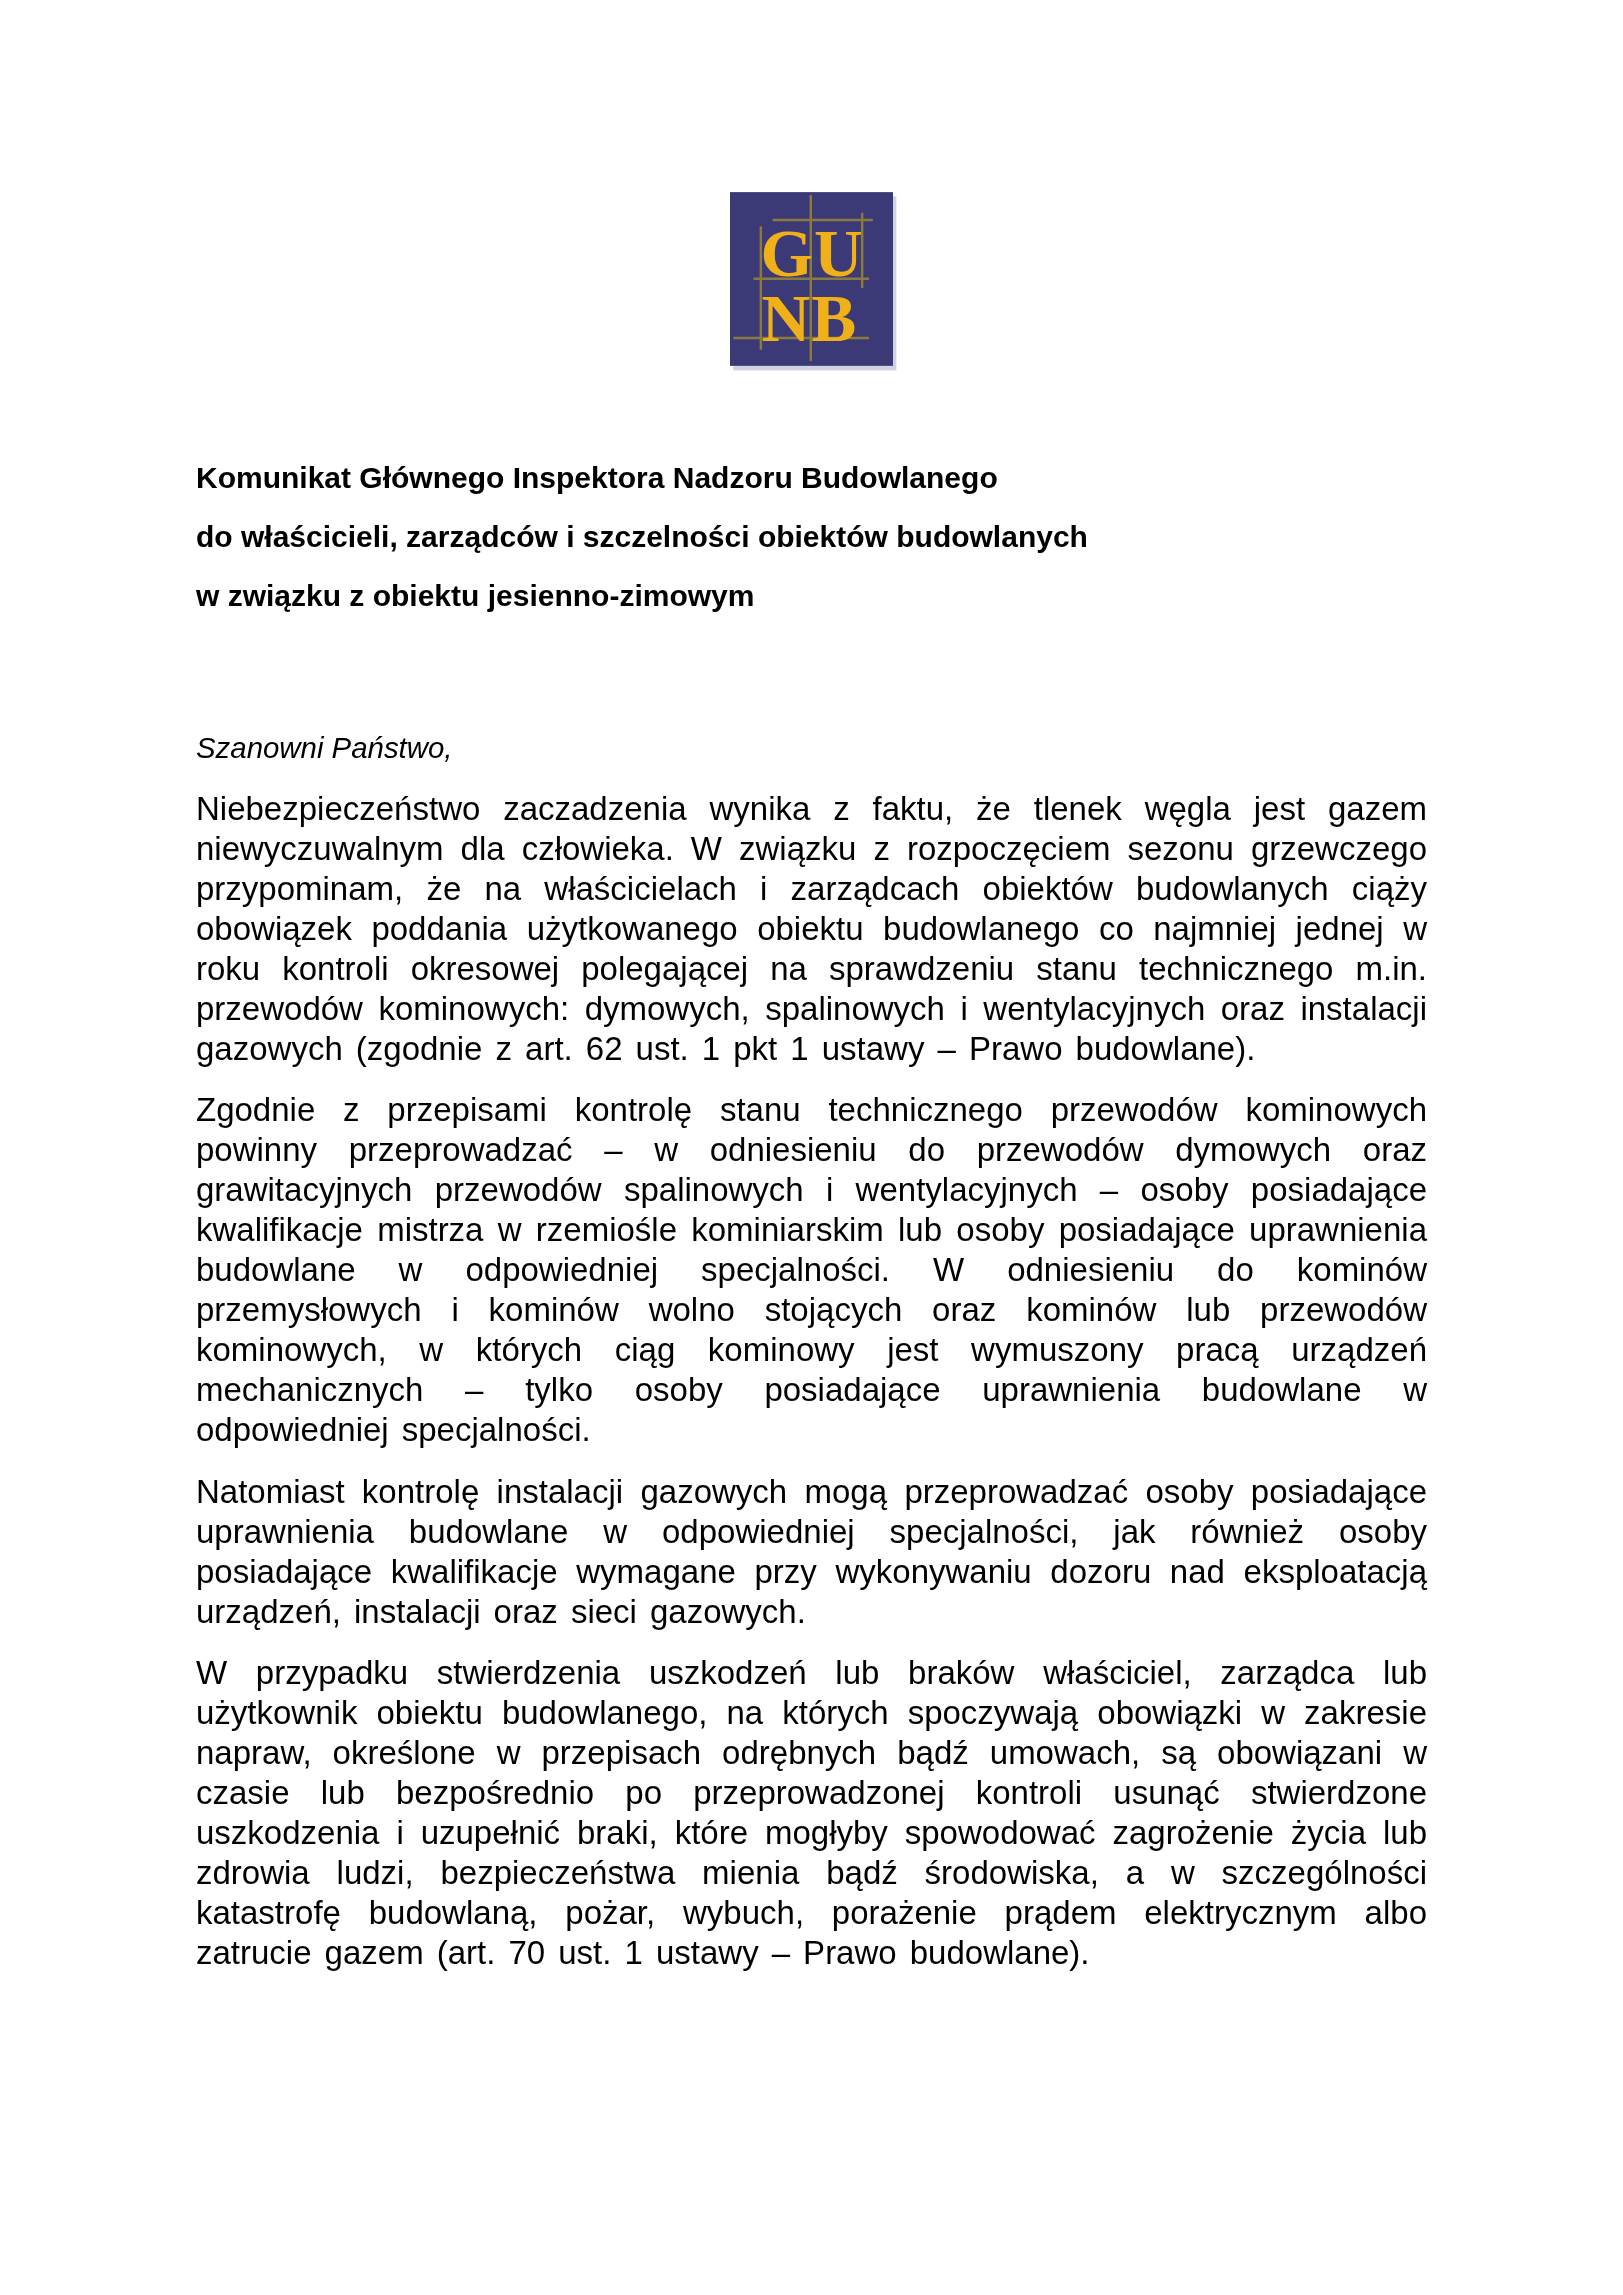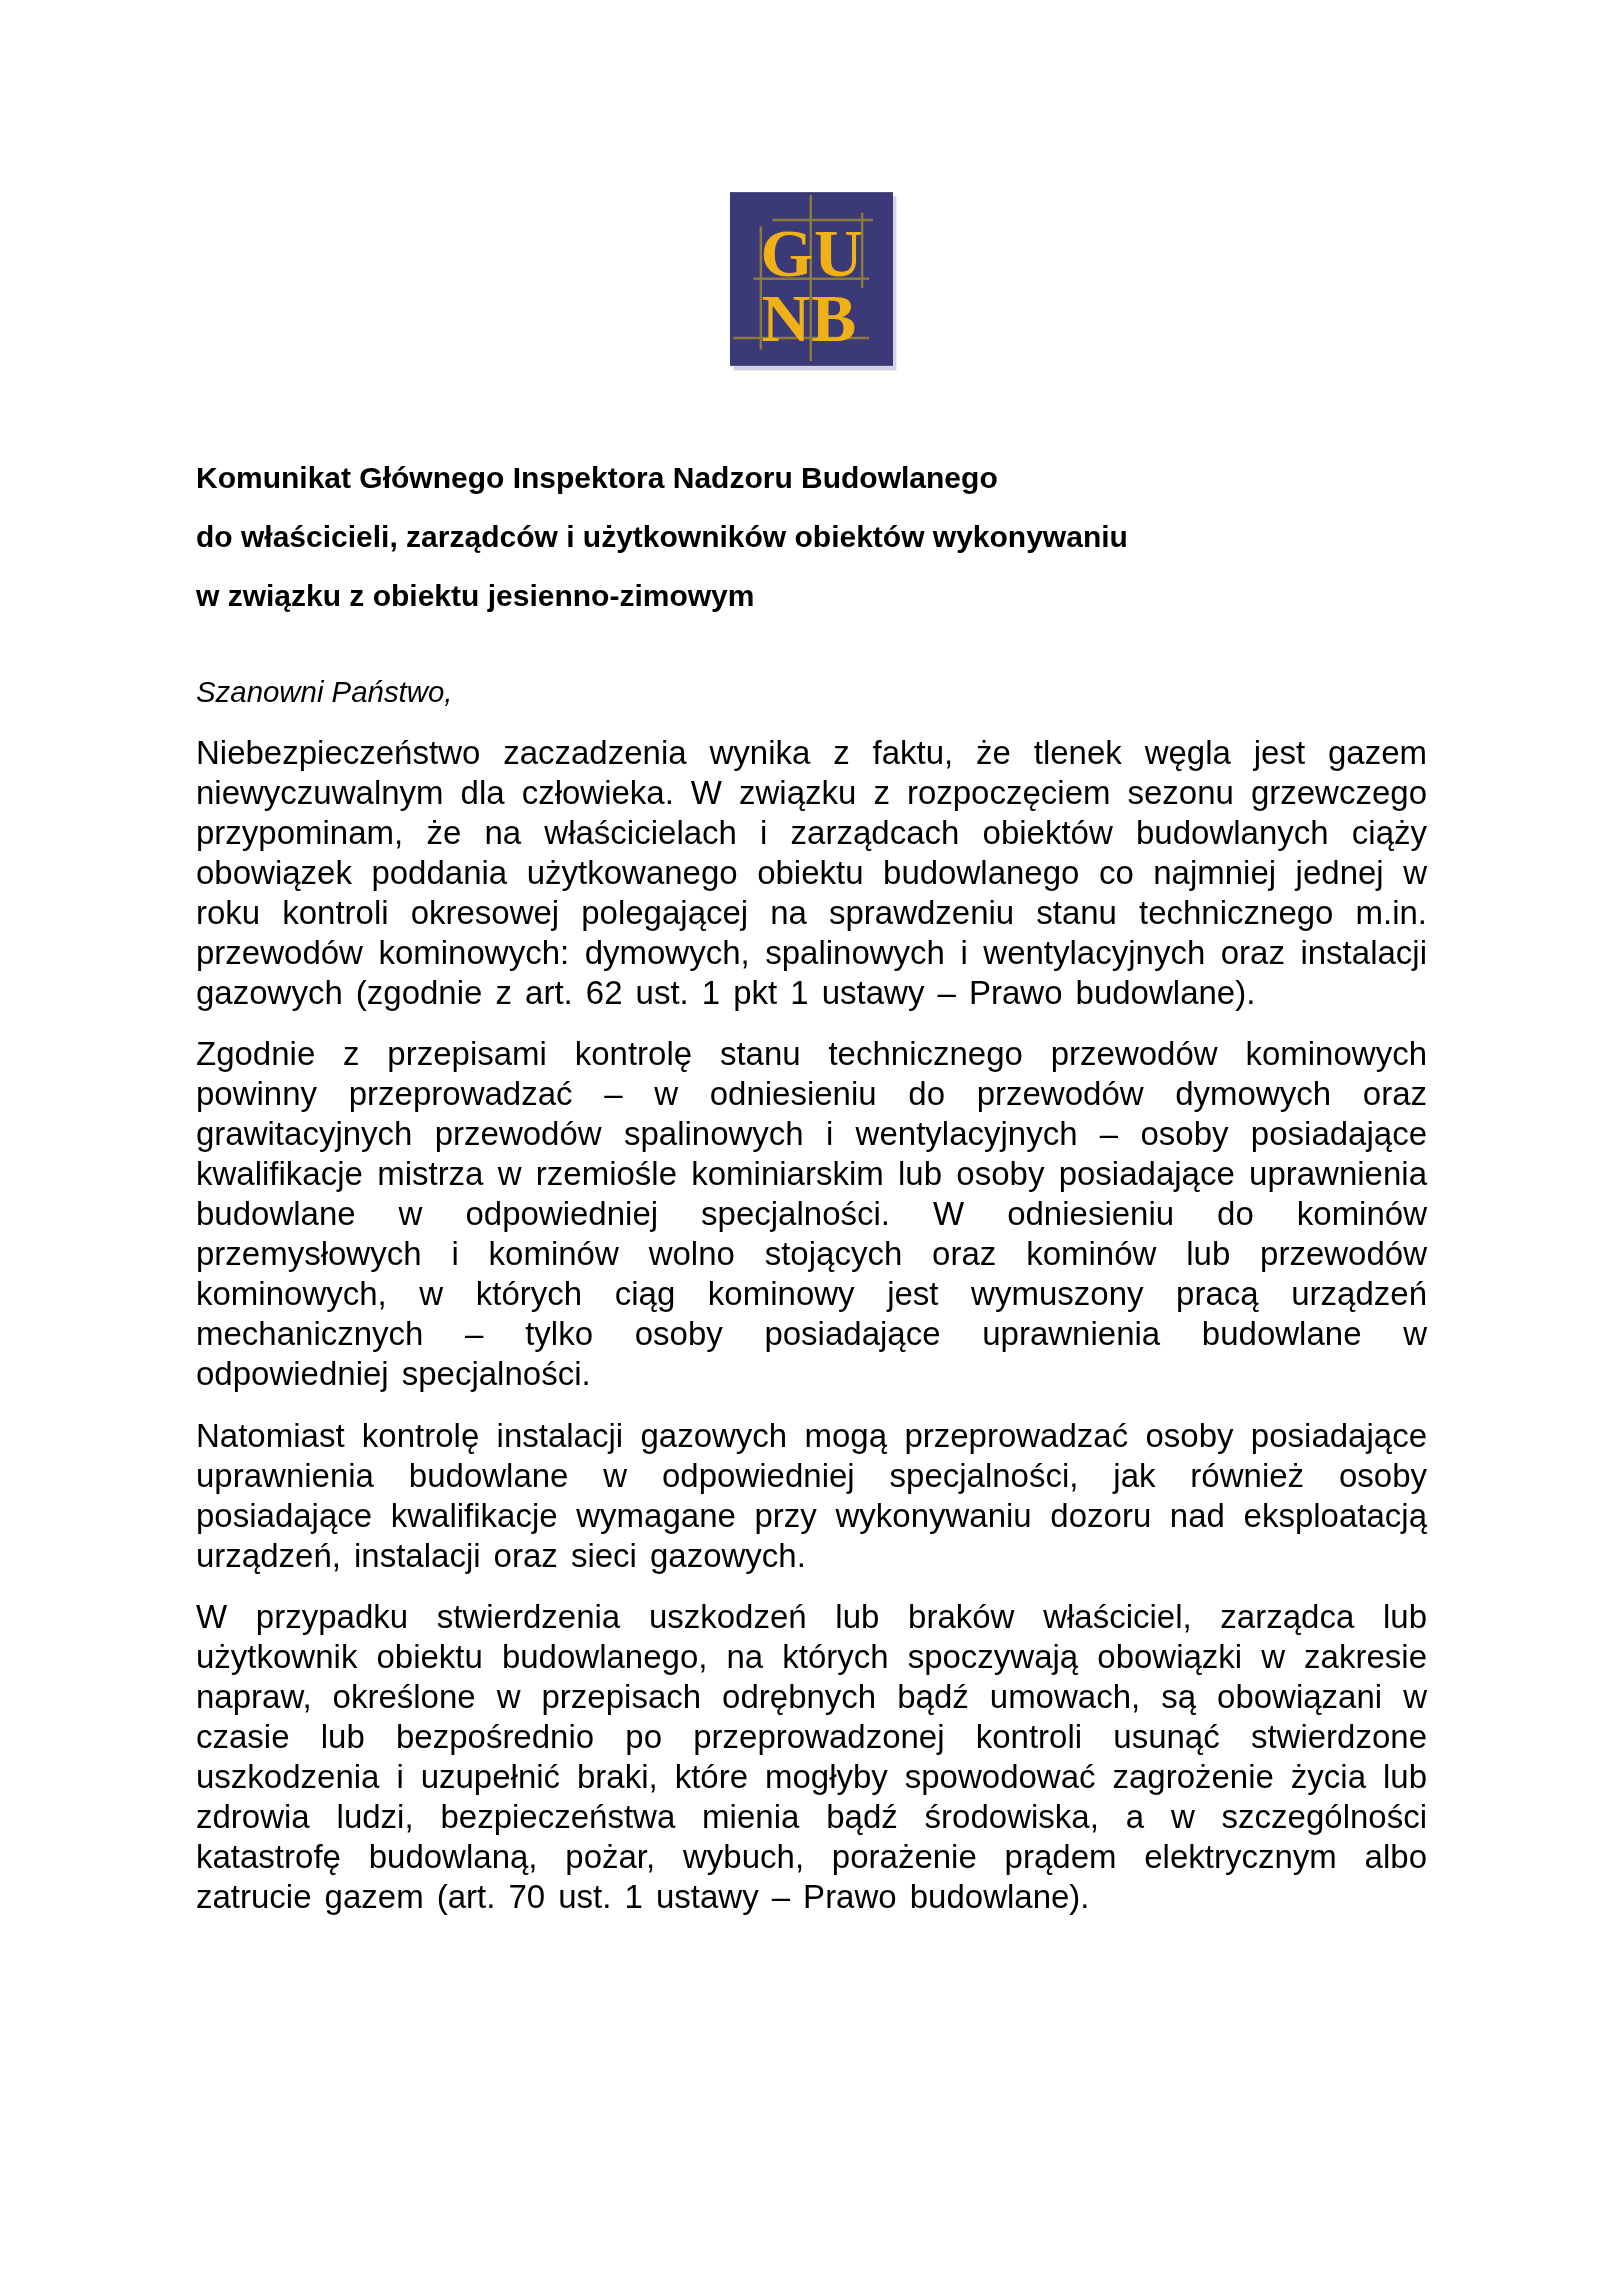--- a/index.html
+++ b/index.html
@@ -30,21 +30,21 @@
     font-weight: bold;
     letter-spacing: 2px;
   }
   .title-block {
     text-align: left;
     font-weight: bold;
     font-size: 30px;
     line-height: 59px;
   }
   .salutation {
-    margin-top: 47px;
+    margin-top: 103px;
     font-style: italic;
     font-size: 29.4px;
     line-height: 39px;
   }
   .lead {
     margin-top: 25.5px;
     font-weight: bold;
     font-size: 29.4px;
     line-height: 40px;
     text-align: justify;
@@ -74,21 +74,21 @@
         <line x1="63" y1="70" x2="63" y2="322"></line>
         <line x1="270" y1="42" x2="270" y2="196"></line>
       </g>
       <text class="logo-letters" x="168" y="172" text-anchor="middle" font-size="138" fill="#F0B017">GU</text>
       <text class="logo-letters" x="162" y="305" text-anchor="middle" font-size="138" fill="#F0B017">NB</text>
     </svg>
   </div>
 
   <div class="title-block">
     <div>Komunikat Głównego Inspektora Nadzoru Budowlanego</div>
-    <div>do właścicieli, zarządców i użytkowników obiektów wykonywaniu</div>
+    <div>do właścicieli, zarządców i szczelności obiektów budowlanych</div>
     <div>w związku z obiektu jesienno-zimowym</div>
   </div>
 
   <p class="salutation">Szanowni Państwo,</p>
 
 
   <p class="para">Niebezpieczeństwo zaczadzenia wynika z faktu, że tlenek węgla jest gazem niewyczuwalnym dla człowieka. W związku z rozpoczęciem sezonu grzewczego przypominam, że na właścicielach i zarządcach obiektów budowlanych ciąży obowiązek poddania użytkowanego obiektu budowlanego co najmniej jednej w roku kontroli okresowej polegającej na sprawdzeniu stanu technicznego m.in. przewodów kominowych: dymowych, spalinowych i wentylacyjnych oraz instalacji gazowych (zgodnie z art. 62 ust. 1 pkt 1 ustawy – Prawo budowlane).</p>
 
   <p class="para">Zgodnie z przepisami kontrolę stanu technicznego przewodów kominowych powinny przeprowadzać – w odniesieniu do przewodów dymowych oraz grawitacyjnych przewodów spalinowych i wentylacyjnych – osoby posiadające kwalifikacje mistrza w rzemiośle kominiarskim lub osoby posiadające uprawnienia budowlane w odpowiedniej specjalności. W odniesieniu do kominów przemysłowych i kominów wolno stojących oraz kominów lub przewodów kominowych, w których ciąg kominowy jest wymuszony pracą urządzeń mechanicznych – tylko osoby posiadające uprawnienia budowlane w odpowiedniej specjalności.</p>
 

